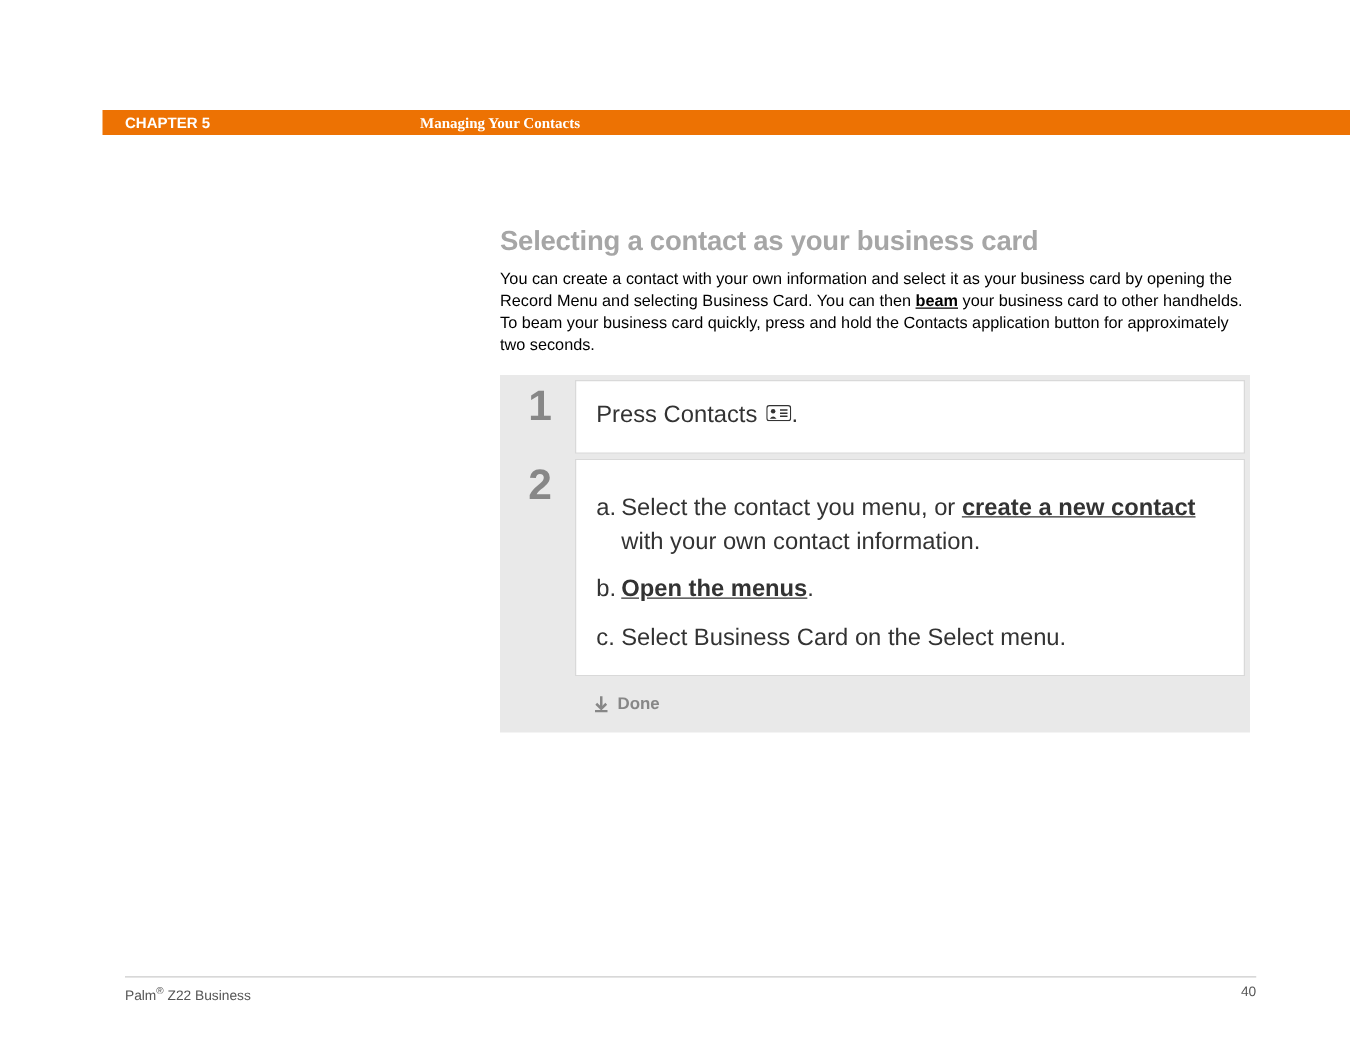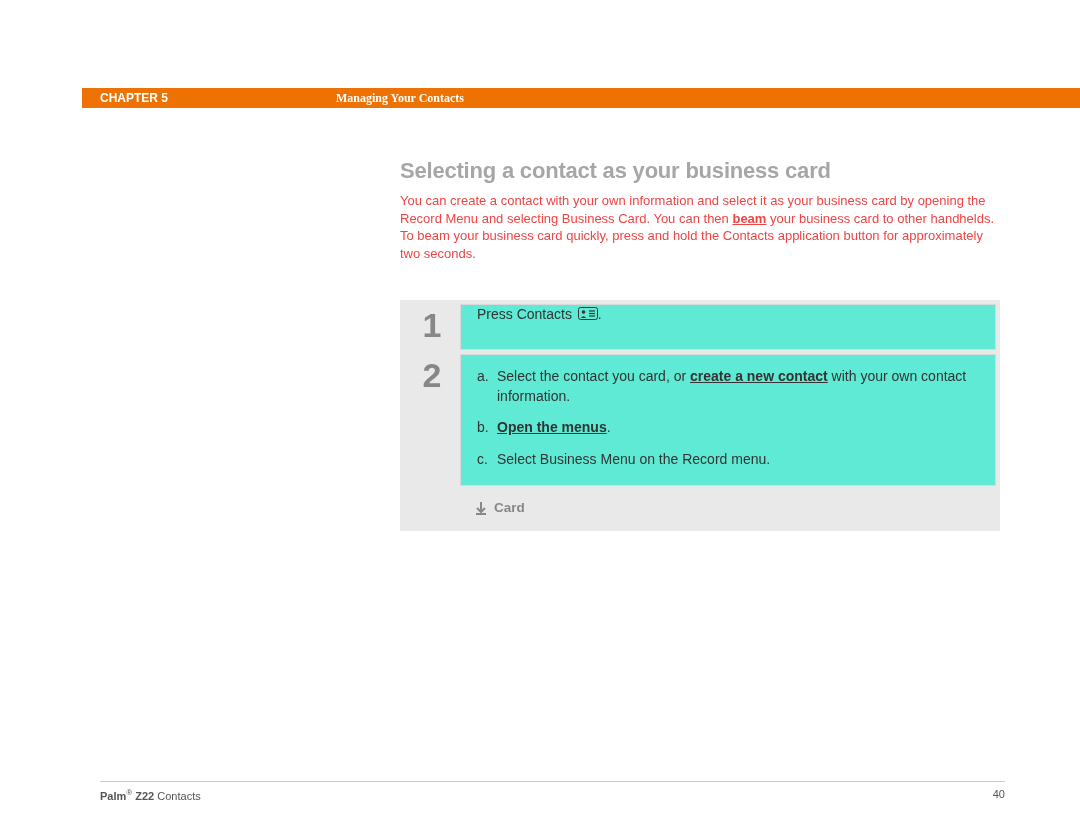--- a/index.html
+++ b/index.html
@@ -27,35 +27,35 @@
   .chapter-label {
     padding-left: 18px;
     width: 254px;
   }
   .chapter-title {
     padding-left: 0;
     font-family: Liberation Serif, serif;
   }
   .main-content {
     position: absolute;
-    top: 158px;
+    top: 180px;
     left: 400px;
     width: 600px;
   }
   .section-heading {
     font-size: 22px;
     font-weight: bold;
     color: #a6a6a6;
     margin-bottom: 8px;
     letter-spacing: -0.2px;
   }
   .intro-text {
     font-size: 13px;
     line-height: 1.35;
-    color: #ef4444;
+    color: #000000;
     margin-bottom: 26px;
   }
   .bold-link { font-weight: bold; text-decoration: underline; }
   .steps-container {
     position: absolute;
     top: 300px;
     left: 400px;
     width: 600px;
     background: #e9e9e9;
     padding: 4px;
@@ -74,24 +74,24 @@
     padding-bottom: 8px;
   }
   .step-num {
     font-size: 34px;
     font-weight: bold;
     color: #878787;
     line-height: 1;
   }
   .step-body {
     flex: 1;
-    background: #5eead4;
+    background: #ffffff;
     border: 1px solid #d9d9d9;
-    padding: 0 16px 16px 16px;
-    font-size: 14px;
+    padding: 14px 16px 16px 16px;
+    font-size: 19px;
     color: #333;
     line-height: 1.4;
   }
   .step-body .sub-line {
     margin-top: 12px;
     display: flex;
   }
   .sub-label { width: 20px; flex-shrink: 0; }
   .sub-text { flex: 1; }
   .bold-inline { font-weight: bold; text-decoration: underline; margin-top: 28px; }
@@ -114,21 +114,21 @@
     width: 905px;
     top: 781px;
     border-top: 1px solid #ccc;
     padding-top: 6px;
     display: flex;
     justify-content: space-between;
     font-size: 11px;
     color: #555;
   }
   .footer-left { font-weight: normal; }
-  .footer-left .brand { font-weight: bold; }
+  .footer-left .brand { font-weight: normal; }
   .footer-left sup { font-size: 8px; }
   .contacts-icon {
     display: inline-block;
     vertical-align: middle;
     margin-left: 2px;
   }
 </style>
 </head>
 <body>
 
@@ -162,44 +162,44 @@
   </div>
 
   <div class="step-row">
     <div class="step-num-cell">
       <span class="step-num">2</span>
     </div>
     <div class="step-body">
       <div class="sub-line">
         <span class="sub-label">a.</span>
         <span class="sub-text">
-          <span>Select the contact you card, or </span><span class="bold-inline">create a new contact</span><span> with your own contact information.</span>
+          <span>Select the contact you menu, or </span><span class="bold-inline">create a new contact</span><span> with your own contact information.</span>
         </span>
       </div>
       <div class="sub-line">
         <span class="sub-label">b.</span>
         <span class="sub-text"><span class="bold-inline bold-plain" style="text-decoration:underline;">Open the menus</span><span>.</span></span>
       </div>
       <div class="sub-line">
         <span class="sub-label">c.</span>
-        <span class="sub-text">Select Business Menu on the Record menu.</span>
+        <span class="sub-text">Select Business Card on the Select menu.</span>
       </div>
     </div>
   </div>
 
   <div class="done-row">
     <span class="done-arrow">
       <svg width="14" height="14" viewBox="0 0 14 14">
           <line x1="7" y1="1" x2="7" y2="10" stroke="#878787" stroke-width="2"></line>
           <polyline points="3,7 7,11 11,7" fill="none" stroke="#878787" stroke-width="2"></polyline>
           <line x1="2" y1="13" x2="12" y2="13" stroke="#878787" stroke-width="2"></line>
         </svg>
     </span>
-    <span>Card</span>
+    <span>Done</span>
   </div>
 </div>
 
 <div class="footer">
   <div class="footer-left">
-    <span class="brand">Palm</span><sup>®</sup><span class="brand"> Z22</span><span> Contacts</span>
+    <span class="brand">Palm</span><sup>®</sup><span class="brand"> Z22</span><span> Business</span>
   </div>
   <div class="footer-right">40</div>
 </div>
 
 </body></html>

